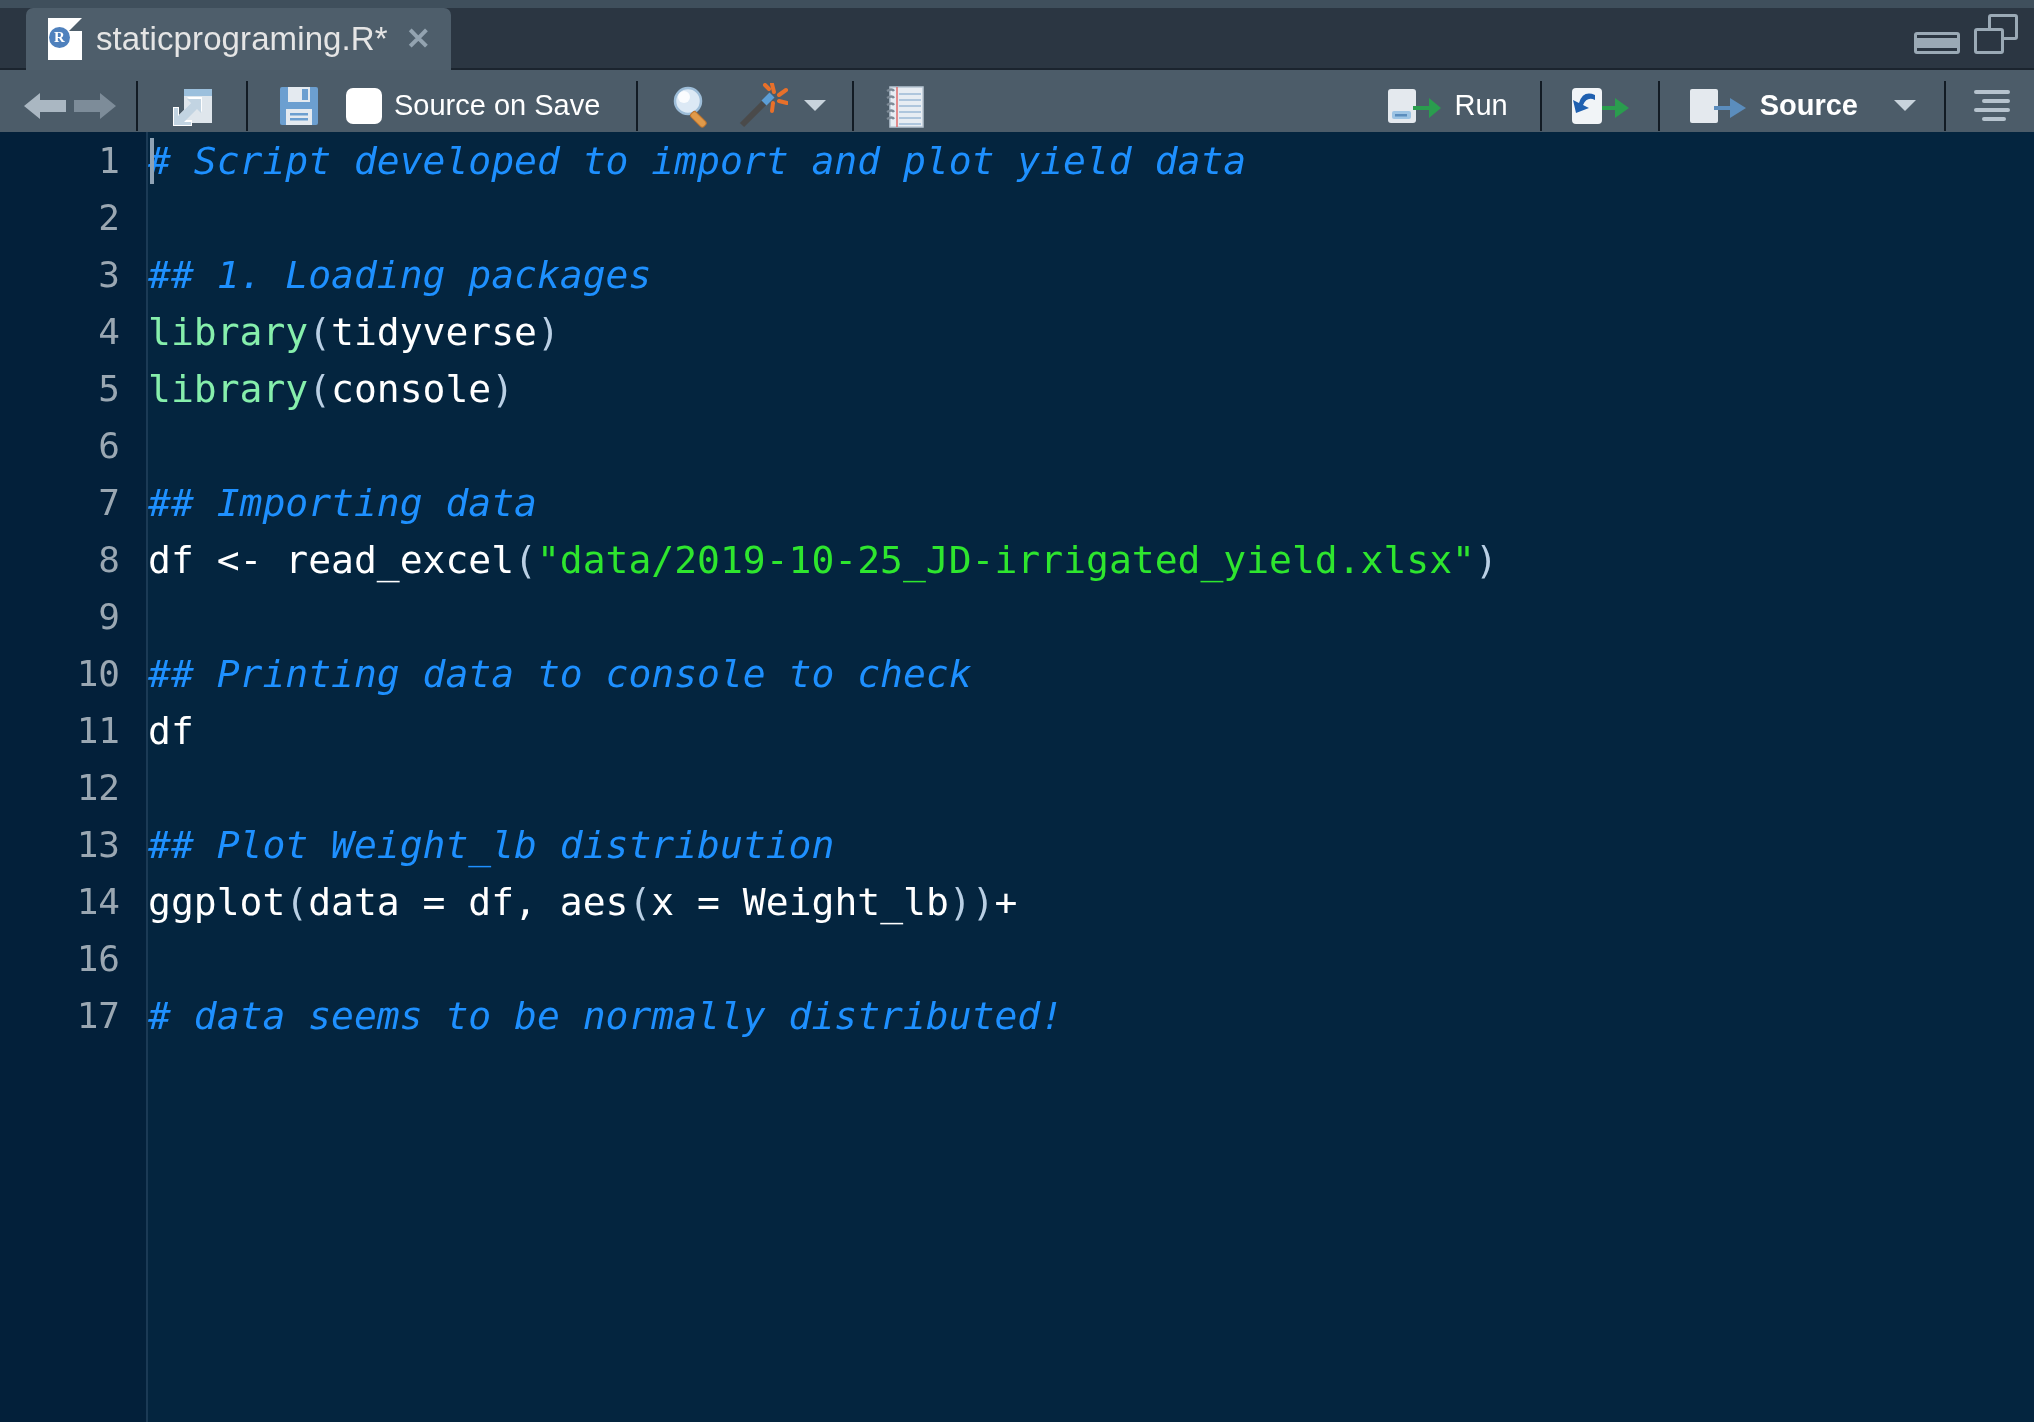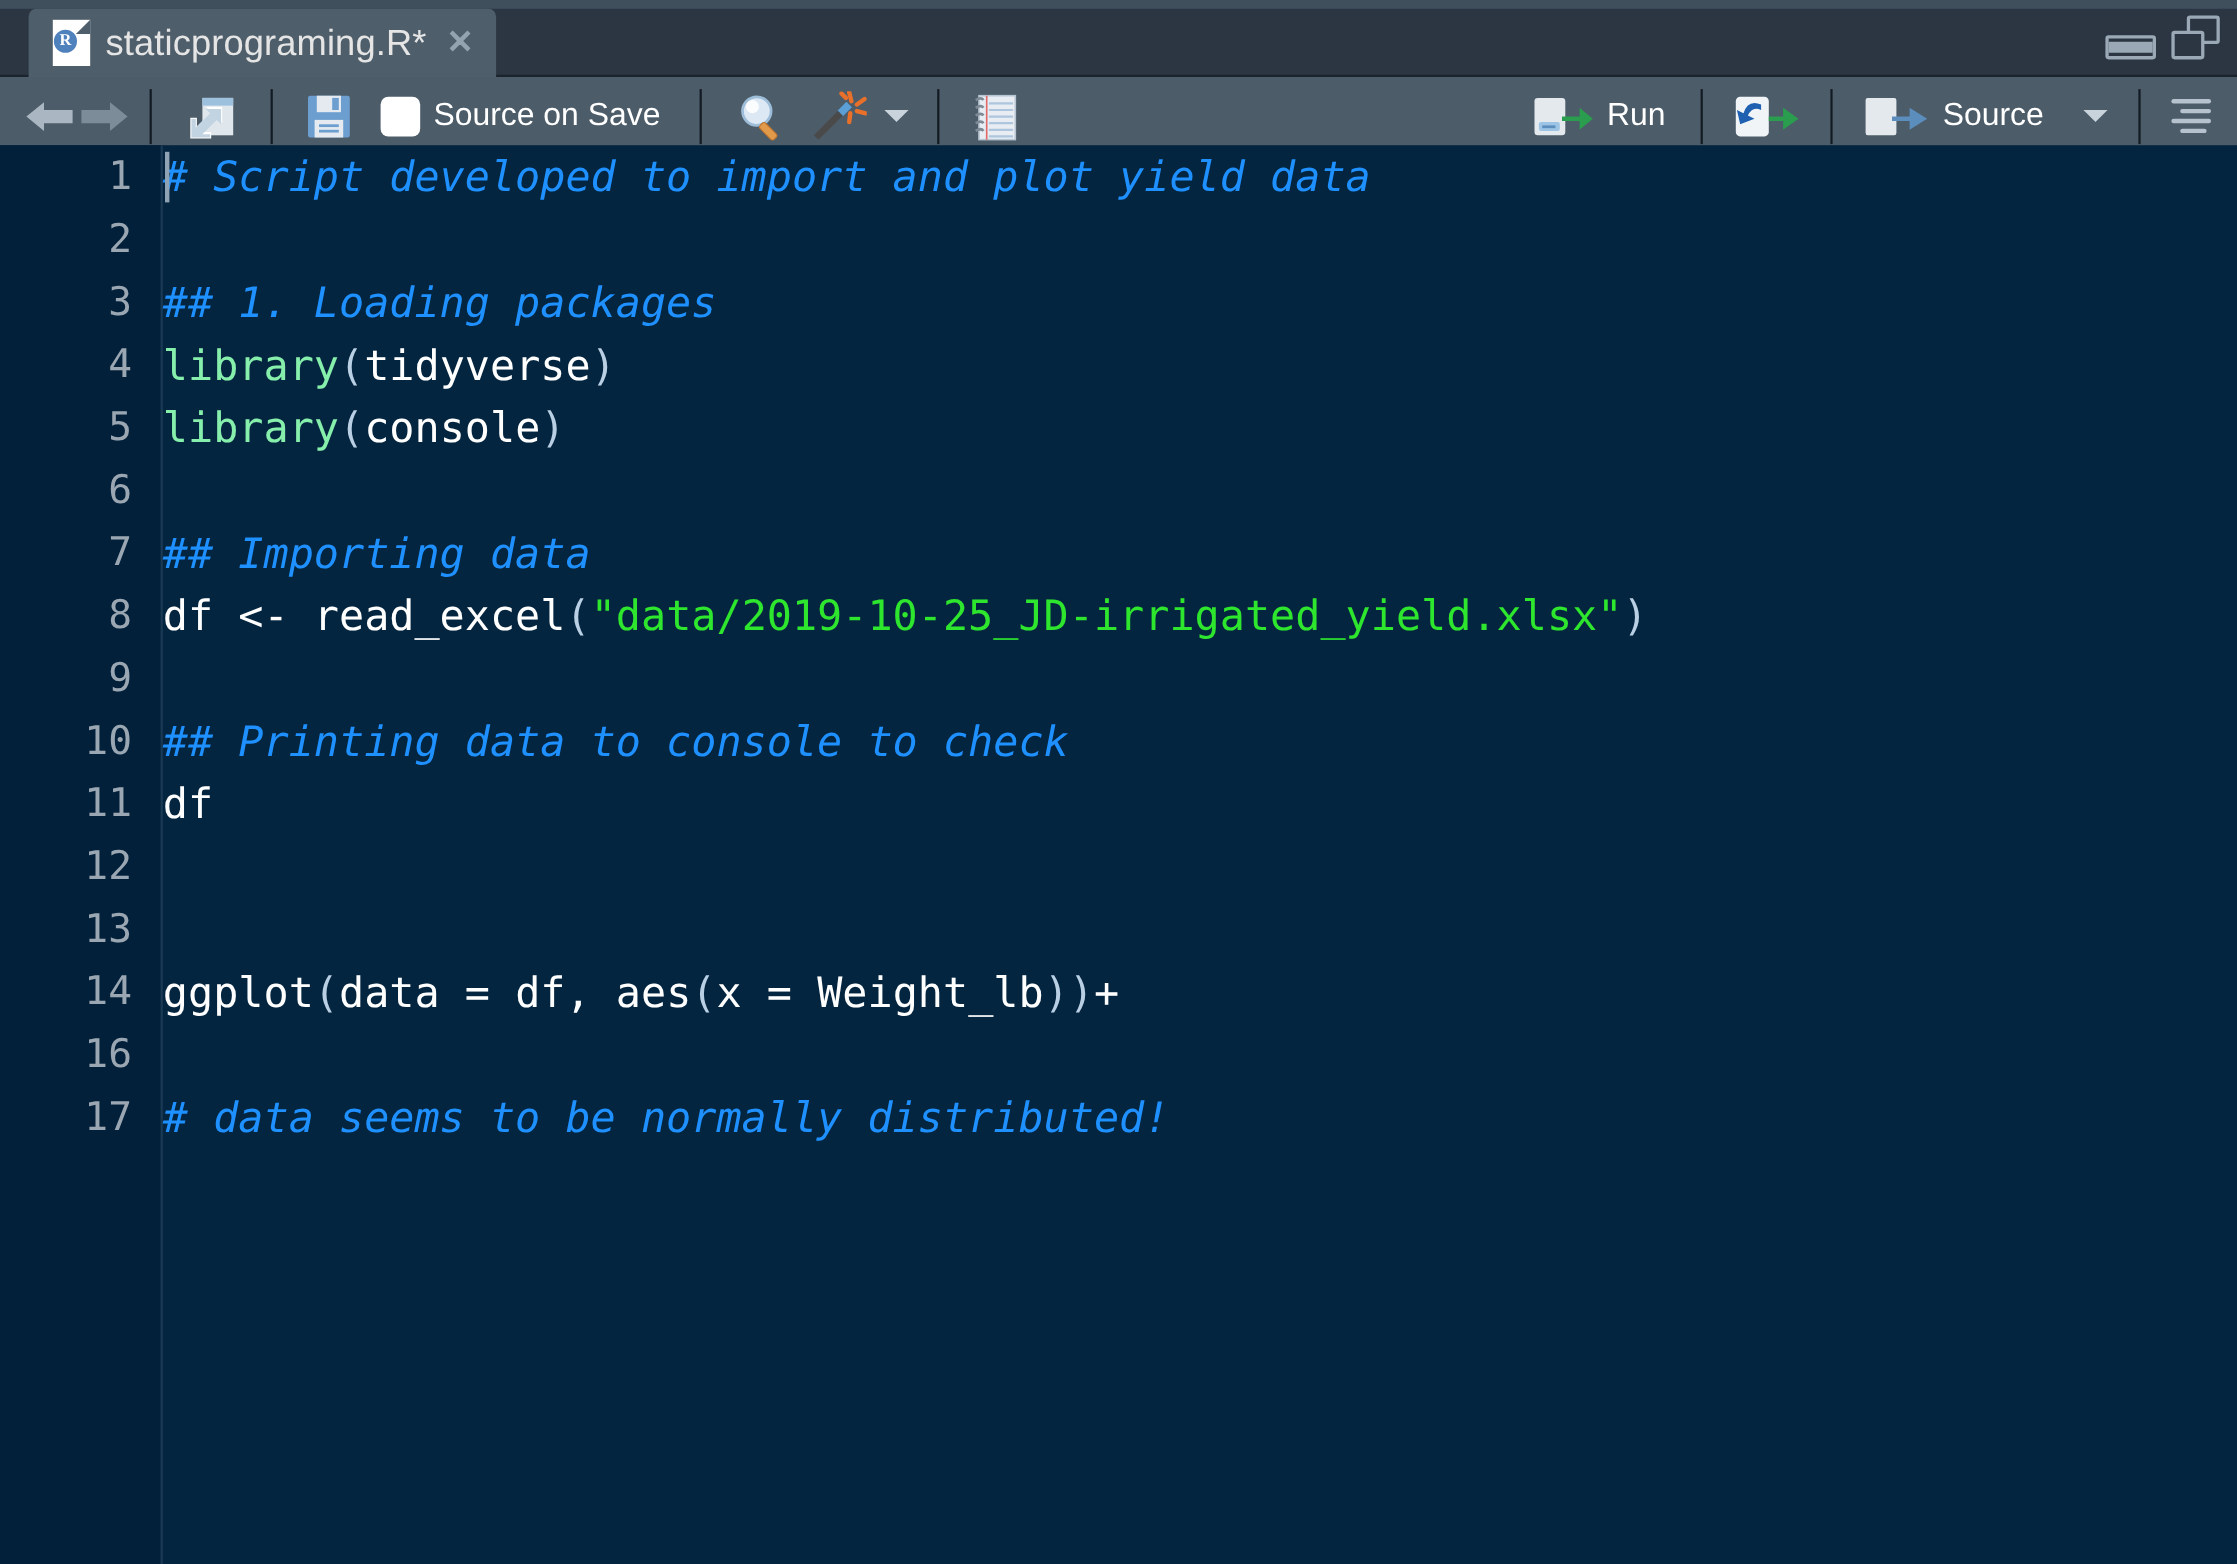--- a/index.html
+++ b/index.html
@@ -379,21 +379,21 @@
     <div class="tb-btn" style="padding-left:22px;padding-right:22px;">
       <svg class="icon-img" width="60" height="42" viewBox="0 0 60 42">
         <rect x="2" y="3" width="30" height="36" rx="4" fill="#f1f4f7"></rect>
         <path d="M25 10 q-12 -5 -16 8 l-6 -3 l3 13 l13 -5 l-6 -3 q4 -9 12 -5 Z" fill="#1f60b0"></path>
         <path d="M32 21 L45 21 L45 13 L59 23 L45 33 L45 25 L32 25 Z" fill="#2a9d4e"></path>
       </svg>
     </div>
 
     <div class="tb-sep"></div>
 
-    <div class="tb-btn" style="padding-left:22px;">
+    <div class="tb-btn" style="padding-left:22px;font-weight:bold;">
       <svg class="icon-img" width="60" height="42" viewBox="0 0 60 42">
         <rect x="2" y="4" width="28" height="34" rx="2" fill="#e4e9ee"></rect>
         <path d="M26 21 L42 21 L42 13 L58 23 L42 33 L42 25 L26 25 Z" fill="#5b8dbd"></path>
       </svg>
       <span class="tb-text">Source</span>
       <span class="caret-dn" style="margin-left:24px;"></span>
     </div>
 
     <div class="tb-sep" style="margin-left:16px;"></div>
 
@@ -418,20 +418,20 @@
         <div class="code-line"><span class="lnum">3</span><span class="lcode"><span class="tok-comment">## 1. Loading packages</span></span></div>
         <div class="code-line"><span class="lnum">4</span><span class="lcode"><span class="tok-fn">library</span><span class="tok-paren">(</span><span class="tok-plain">tidyverse</span><span class="tok-paren">)</span></span></div>
         <div class="code-line"><span class="lnum">5</span><span class="lcode"><span class="tok-fn">library</span><span class="tok-paren">(</span><span class="tok-plain">console</span><span class="tok-paren">)</span></span></div>
         <div class="code-line"><span class="lnum">6</span><span class="lcode"></span></div>
         <div class="code-line"><span class="lnum">7</span><span class="lcode"><span class="tok-comment">## Importing data</span></span></div>
         <div class="code-line"><span class="lnum">8</span><span class="lcode"><span class="tok-plain">df &lt;- read_excel</span><span class="tok-paren">(</span><span class="tok-str">"data/2019-10-25_JD-irrigated_yield.xlsx"</span><span class="tok-paren">)</span></span></div>
         <div class="code-line"><span class="lnum">9</span><span class="lcode"></span></div>
         <div class="code-line"><span class="lnum">10</span><span class="lcode"><span class="tok-comment">## Printing data to console to check</span></span></div>
         <div class="code-line"><span class="lnum">11</span><span class="lcode"><span class="tok-plain">df</span></span></div>
         <div class="code-line"><span class="lnum">12</span><span class="lcode"></span></div>
-        <div class="code-line"><span class="lnum">13</span></div>
+        <div class="code-line"><span class="lnum">13</span><span class="lcode"><span class="tok-comment">## Plot Weight_lb distribution</span></span></div>
         <div class="code-line"><span class="lnum">14</span><span class="lcode"><span class="tok-plain">ggplot</span><span class="tok-paren">(</span><span class="tok-plain">data = df, aes</span><span class="tok-paren">(</span><span class="tok-plain">x = Weight_lb</span><span class="tok-paren">))</span><span class="tok-plain">+</span></span></div>
         <div class="code-line"><span class="lnum">16</span><span class="lcode"></span></div>
         <div class="code-line"><span class="lnum">17</span><span class="lcode"><span class="tok-comment"># data seems to be normally distributed!</span></span></div>
       </div>
   </div>
 
 </div>
 
 </body></html>

